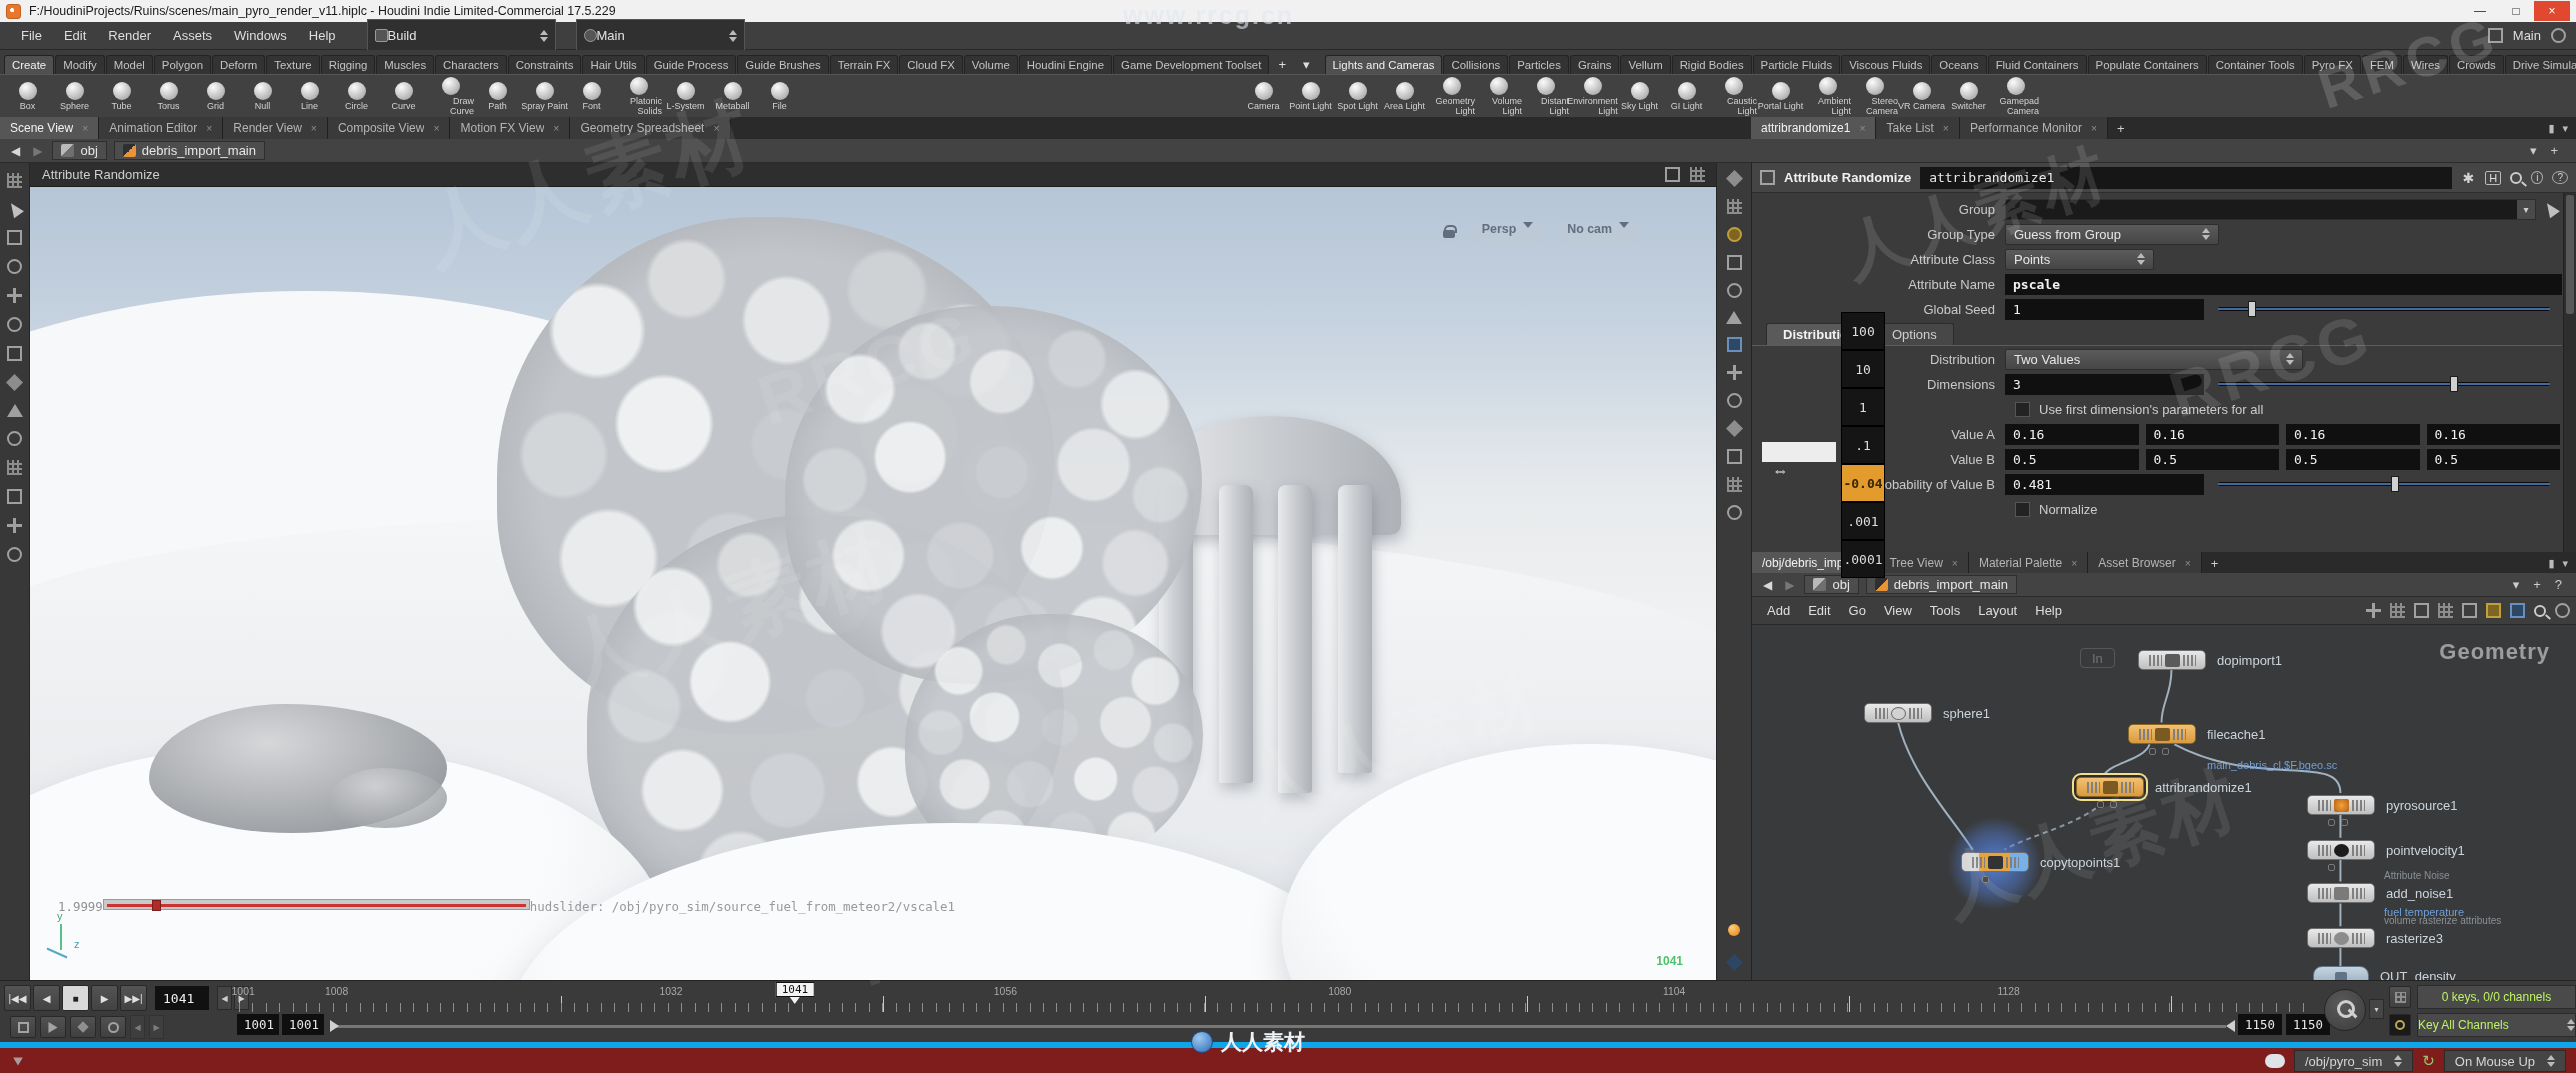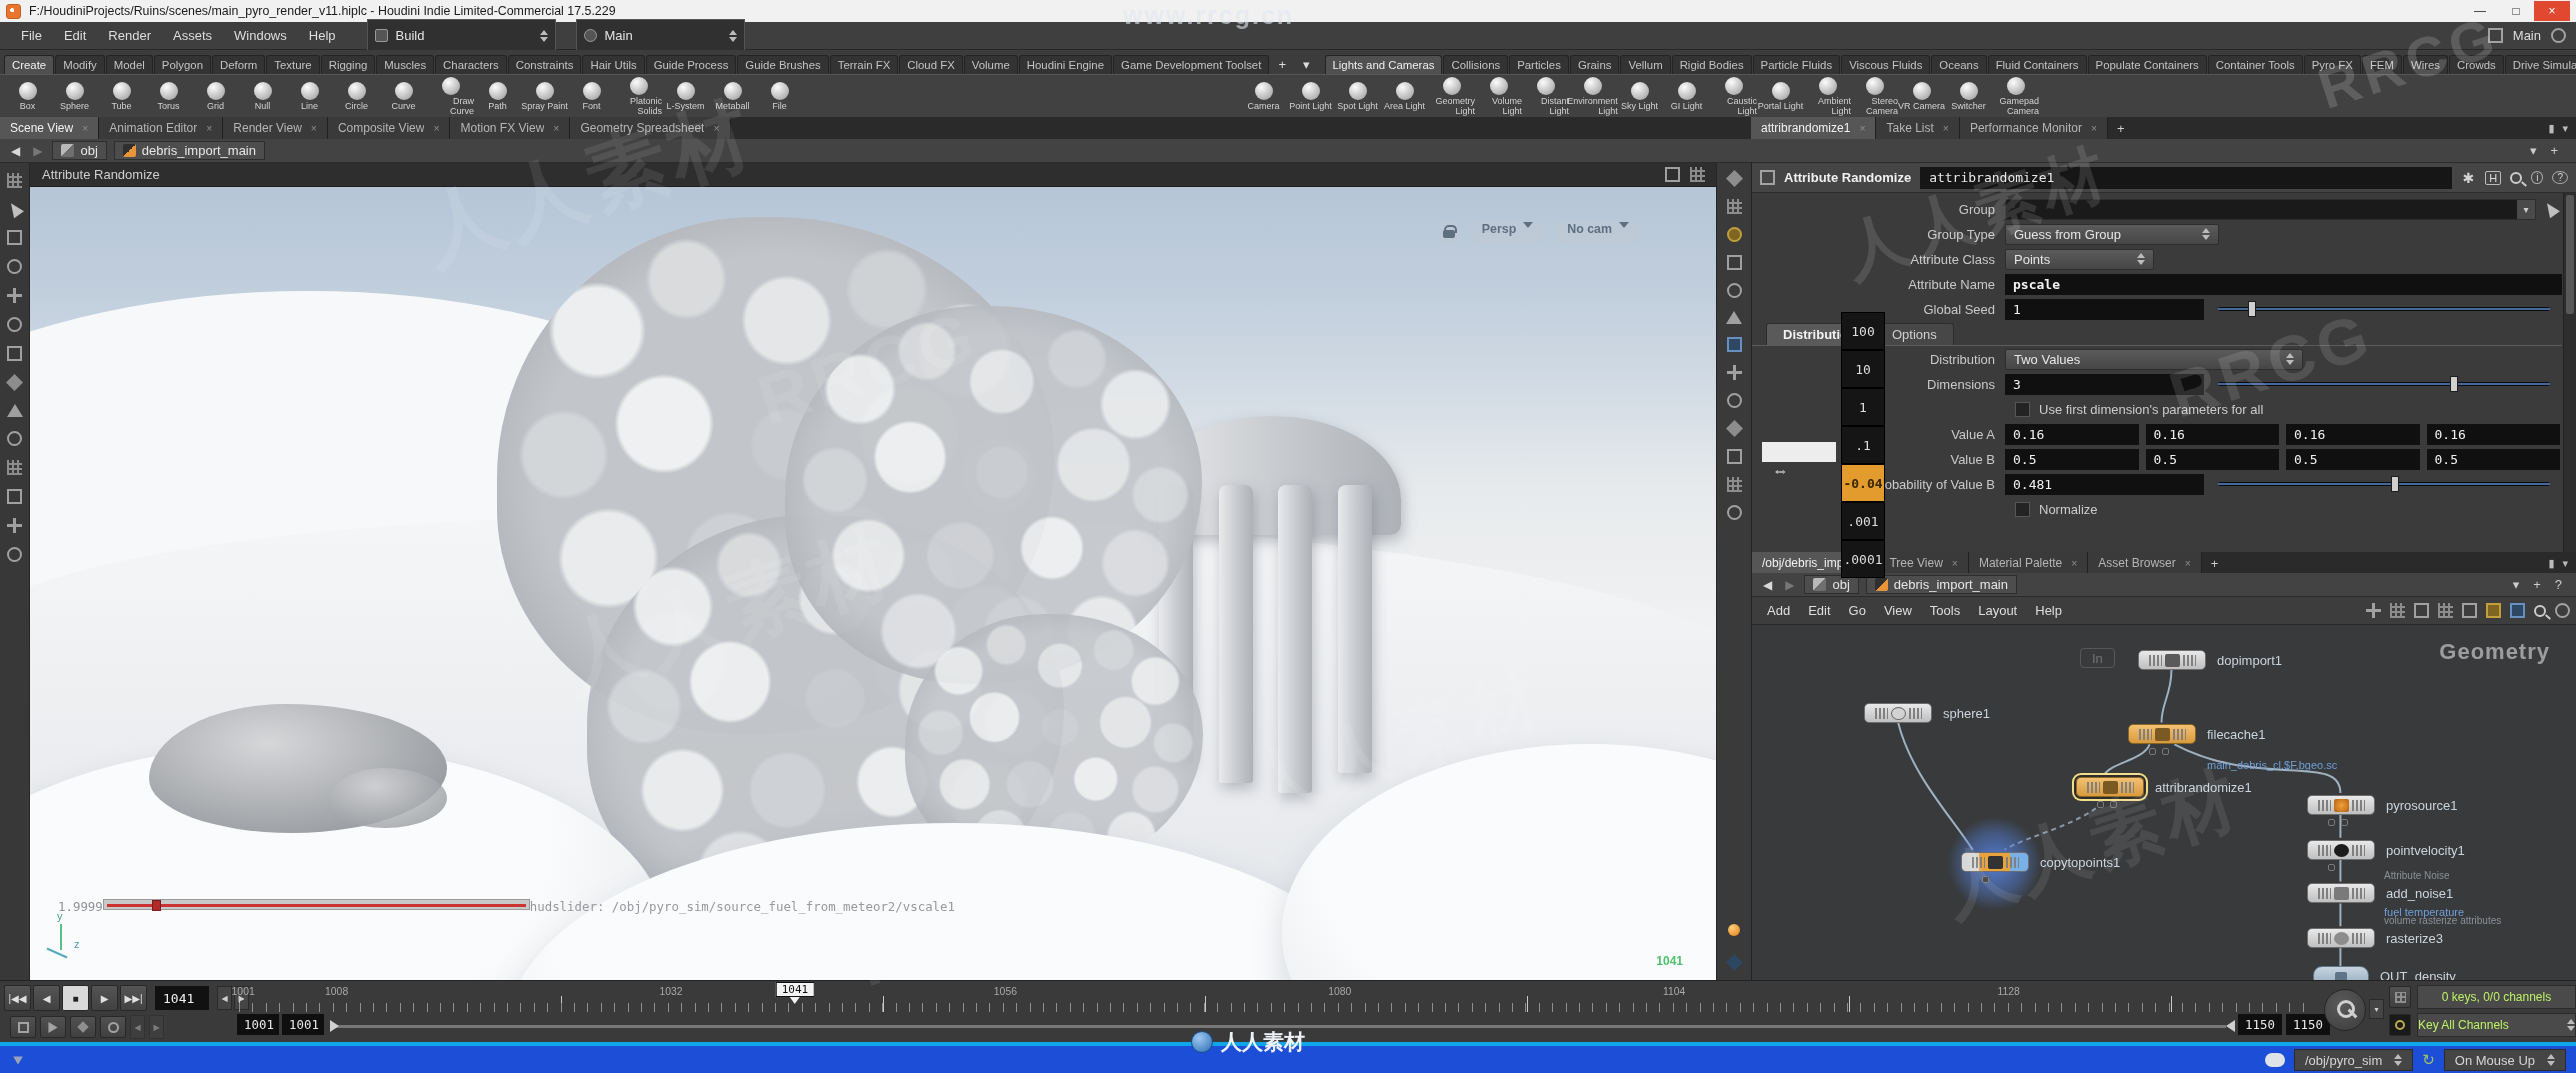--- a/index.html
+++ b/index.html
@@ -11,21 +11,21 @@
   
   #titlebar{position:absolute;top:0;left:0;right:0;height:22px;background:#f1f1f1;display:flex;align-items:center;gap:8px;padding:0 6px;color:#1a1a1a;font-size:12.4px}
   .hlogo{width:15px;height:15px;border-radius:3px;background:radial-gradient(circle at 40% 40%,#fff 0 18%,#e8762c 20% 100%);border:1px solid #c45f1d}
   .win-btns{margin-left:auto;display:flex}
   .win-btn{width:36px;height:20px;display:flex;align-items:center;justify-content:center;color:#333;font-size:12px}
   .win-btn.close{background:#e0492f;color:#fff}
 
   
   #menubar{position:absolute;top:22px;left:0;right:0;height:28px;background:#3f3f3f;border-bottom:1px solid #282828;display:flex;align-items:center;gap:2px;padding:0 10px}
   .menu-item{padding:3px 11px;color:#dedede}
-  .combo{display:flex;align-items:center;gap:8px;background:#303030;border:1px solid #555;height:34px;padding:11px 7px;margin-left:18px;min-width:189px;color:#e3e3e3}
+  .combo{display:flex;align-items:center;background:#303030;border:1px solid #555;height:34px;padding:11px 7px;margin-left:18px;min-width:189px;color:#e3e3e3}
   .combo .cico{width:13px;height:13px;border:1px solid #9a9a9a;border-radius:2px;background:#555}
   .spin{margin-left:auto;display:flex;flex-direction:column;gap:2px}
   .spin i{width:0;height:0;border-left:4px solid transparent;border-right:4px solid transparent}
   .spin .up{border-bottom:5px solid #bbb}.spin .dn{border-top:5px solid #bbb}
   #menu-right{margin-left:auto;display:flex;align-items:center;gap:10px;color:#ddd}
 
   
   #shelf{position:absolute;top:50px;left:0;right:0;height:68px;background:#3c3c3c}
   .shelf-tabs{height:24px;display:flex;align-items:flex-end;gap:1px;padding-left:4px;overflow:hidden}
   .shelf-tab{background:#333;border:1px solid #232323;border-bottom:none;padding:3px 7px;font-size:11.4px;color:#c3c3c3;border-radius:3px 3px 0 0;white-space:nowrap}
@@ -186,21 +186,21 @@
   #rangetrack .lg{position:absolute;left:-9px;top:-5px;width:0;height:0;border-top:6px solid transparent;border-bottom:6px solid transparent;border-left:9px solid #cfcfcf}
   #rangetrack .rg{position:absolute;right:-9px;top:-5px;width:0;height:0;border-top:6px solid transparent;border-bottom:6px solid transparent;border-right:9px solid #cfcfcf}
   #keycircle{position:absolute;left:2324px;top:8px;width:42px;height:42px;border-radius:50%;background:radial-gradient(circle at 40% 35%,#5a5a5a,#3c3c3c);border:1px solid #262626}
   #keycircle::before{content:"";position:absolute;left:12px;top:10px;width:12px;height:12px;border:3px solid #cfcfcf;border-radius:50%}
   #keycircle::after{content:"";position:absolute;left:22px;top:22px;width:11px;height:3px;background:#cfcfcf;transform:rotate(45deg)}
   .kstack{position:absolute;left:2389px;top:4px;display:flex;flex-direction:column;gap:4px}
   .krow{display:flex;align-items:center;gap:6px}
   .kfield{width:159px;height:24px;background:#4a4a4a;border:1px solid #2b2b2b;color:#bef264;display:flex;align-items:center;justify-content:center;font-size:12px;gap:10px}
 
   
-  #statusbar{position:absolute;top:1042px;left:0;right:0;height:32px;background:#1d4ed8;border-top:4px solid #0ea5e9;display:flex;align-items:center;gap:10px;padding:0 10px;color:#b9b9b9}
+  #statusbar{position:absolute;top:1042px;left:0;right:0;height:32px;background:#7f1d1d;border-top:6px solid #0ea5e9;display:flex;align-items:center;gap:10px;padding:0 10px;color:#b9b9b9}
   #statusbar .right{margin-left:auto;display:flex;align-items:center;gap:9px}
   .sdd{display:flex;align-items:center;gap:12px;background:#454545;border:1px solid #2a2a2a;height:22px;padding:0 10px;color:#d5d5d5}
   .blob{width:20px;height:14px;border-radius:7px;background:#dfe3e8}
 
   
   .wm{position:absolute;color:rgba(255,255,255,.09);font-weight:bold;transform:rotate(-18deg);pointer-events:none;z-index:60;font-size:81px;letter-spacing:5px;white-space:nowrap}
   #wm-site{position:absolute;top:1px;left:1123px;color:rgba(225,232,240,.6);font-size:25px;font-weight:bold;z-index:61;transform:none;letter-spacing:2px}
   #wm-logo{position:absolute;top:1028px;left:1191px;display:flex;align-items:center;gap:8px;z-index:61;color:#eef2f6;font-size:21px;font-weight:bold}
   #wm-logo .bluecirc{width:22px;height:22px;border-radius:50%;background:radial-gradient(circle at 35% 30%,#9ec8f0,#2a6bb4);border:1px solid #1c4d86}
 </style>

